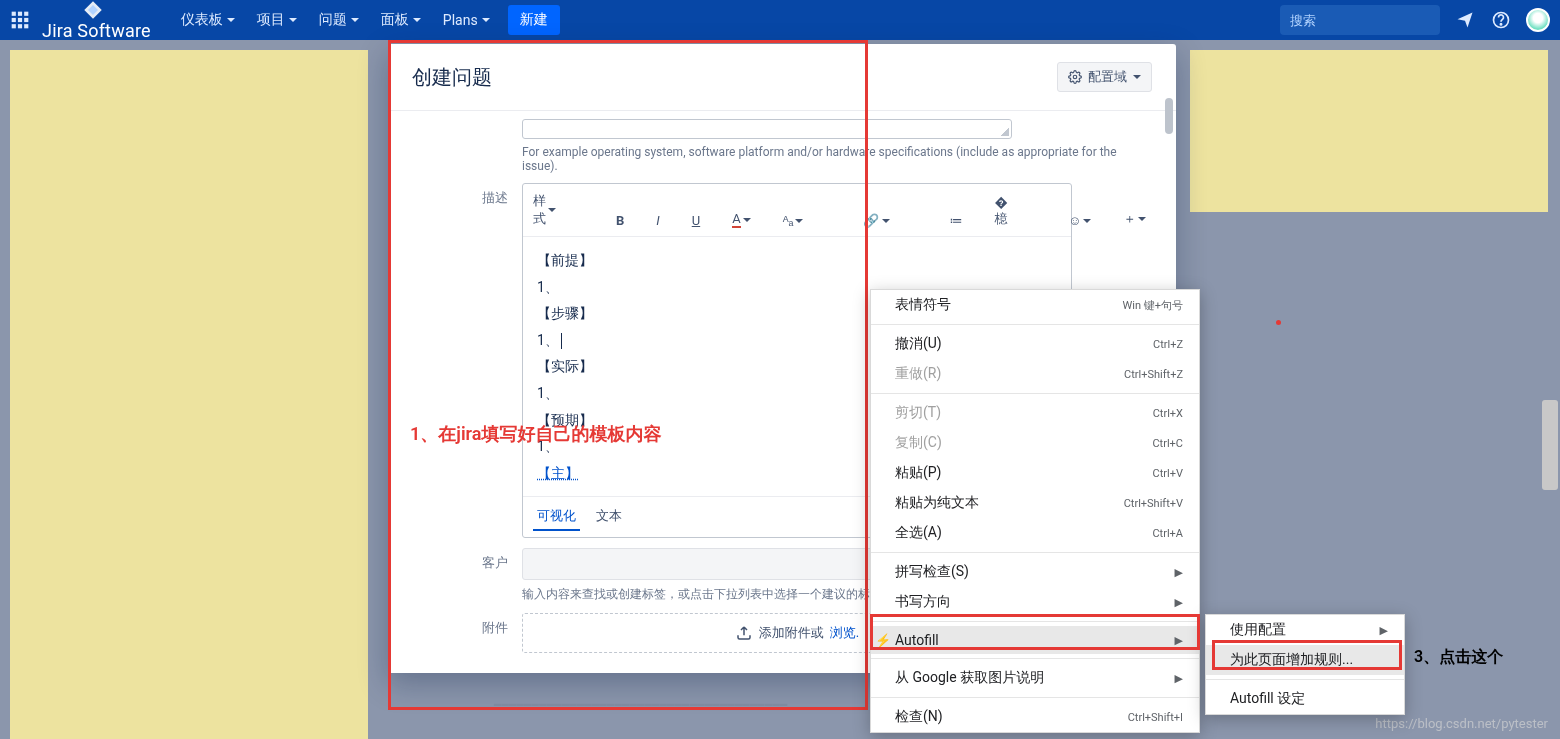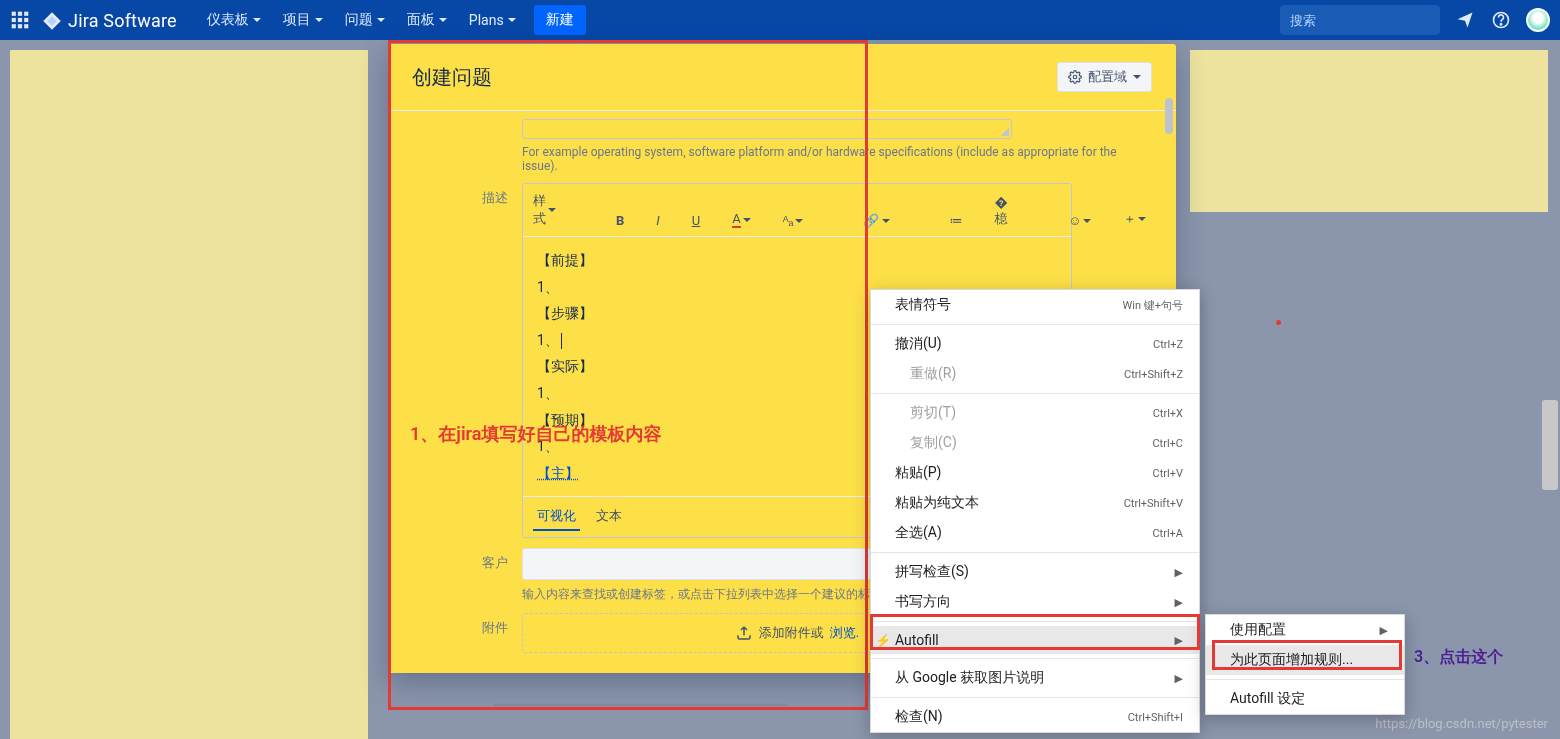--- a/index.html
+++ b/index.html
@@ -1,38 +1,38 @@
 <!DOCTYPE html>
 <html><head>
 <meta charset="utf-8">
 <style>
   * { margin: 0; padding: 0; box-sizing: border-box; font-family: -apple-system, BlinkMacSystemFont, "Segoe UI", Roboto, Arial, sans-serif; }
   body { width: 1560px; height: 739px; background: #8b96ac; overflow: hidden; position: relative; }
 
   
   .topnav { position: absolute; top: 0; left: 0; right: 0; height: 40px; background: #0747A6; display: flex; align-items: center; padding: 0 10px; color: #DEEBFF; font-size: 14px; }
   .apps-icon { width: 20px; height: 20px; margin-right: 12px; color: #DEEBFF; }
-  .logo { display: flex; align-items: flex-end; font-size: 18px; color: #fff; margin-right: 20px; letter-spacing: .2px; }
+  .logo { display: flex; align-items: center; font-size: 18px; color: #fff; margin-right: 20px; letter-spacing: .2px; flex-direction: column; }
   .logo svg { margin-right: 6px; }
   .nav-items { display: flex; gap: 2px; }
   .nav-item { padding: 6px 10px; border-radius: 3px; display: flex; align-items: center; gap: 4px; cursor: pointer; }
   .btn-create { background: #0065FF; color: #fff; padding: 6px 12px; border-radius: 3px; margin-left: 8px; cursor: pointer; }
   .nav-right { margin-left: auto; display: flex; align-items: center; gap: 14px; }
   .search-box { width: 160px; height: 30px; background: #1a5bb5; border-radius: 4px; display: flex; align-items: center; padding: 0 10px; color: #B3D4FF; }
   .search-box input { background: transparent; border: none; outline: none; color: #fff; font-size: 13px; flex: 1; }
   .search-box input::placeholder { color: #B3D4FF; }
   .nav-icon { width: 22px; height: 22px; display: flex; align-items: center; justify-content: center; cursor: pointer; color: #DEEBFF; }
   .avatar { width: 24px; height: 24px; border-radius: 50%; background: radial-gradient(circle at 50% 40%, #fff 30%, #6FE0C2 70%); border: 2px solid #fff; }
 
   
   .yellow-left { position: absolute; left: 10px; top: 50px; width: 358px; height: 689px; background: #EDE39F; }
   .yellow-right { position: absolute; right: 12px; top: 50px; width: 358px; height: 162px; background: #EDE39F; }
 
   
-  .modal { position: absolute; left: 388px; top: 44px; width: 788px; background: #fde047; border-radius: 3px; box-shadow: 0 10px 30px rgba(9,30,66,.3); }
+  .modal { position: absolute; left: 388px; top: 44px; width: 788px; background: #ffffff; border-radius: 3px; box-shadow: 0 10px 30px rgba(9,30,66,.3); }
   .modal-header { display: flex; align-items: center; justify-content: space-between; padding: 18px 24px; border-bottom: 1px solid #ebecf0; }
   .modal-title { font-size: 20px; color: #172B4D; font-weight: 500; }
   .config-btn { background: #F4F5F7; border: 1px solid #dfe1e6; border-radius: 3px; padding: 5px 10px; font-size: 13px; color: #42526E; display: flex; align-items: center; gap: 6px; cursor: pointer; }
   .modal-body { padding: 8px 24px 20px 24px; position: relative; max-height: 640px; overflow-y: auto; }
   .scroll-indicator { position: absolute; right: 3px; top: 54px; width: 8px; height: 36px; background: #bdc3cc; border-radius: 4px; }
 
   .form-row { display: flex; align-items: flex-start; margin-top: 10px; }
   .form-label { width: 110px; text-align: right; padding-right: 14px; font-size: 13px; color: #6B778C; padding-top: 6px; }
   .form-field { flex: 1; }
 
@@ -56,29 +56,29 @@
   .tag-input { width: 550px; height: 32px; background: #F4F5F7; border: 1px solid #dfe1e6; border-radius: 3px; }
   .tag-helper { font-size: 12px; color: #6B778C; margin-top: 6px; }
 
   .attach-box { width: 550px; height: 40px; border: 1px dashed #c1c7d0; border-radius: 3px; display: flex; align-items: center; justify-content: center; gap: 6px; font-size: 13px; color: #42526E; }
   .attach-link { color: #0052CC; }
 
   
   .red-box-1 { position: absolute; left: 388px; top: 40px; width: 480px; height: 670px; border: 3px solid #E53935; pointer-events: none; }
   .annotation-1 { position: absolute; left: 410px; top: 422px; color: #E53935; font-size: 18px; font-weight: 600; }
   .annotation-2 { position: absolute; left: 968px; top: 620px; color: #E53935; font-size: 16px; font-weight: 600; }
-  .annotation-3 { position: absolute; left: 1414px; top: 647px; color: #4c1d95; font-size: 16px; font-weight: 600; }
+  .annotation-3 { position: absolute; left: 1414px; top: 647px; color: #000000; font-size: 16px; font-weight: 600; }
   .red-box-2 { position: absolute; left: 870px; top: 614px; width: 330px; height: 36px; border: 3px solid #E53935; pointer-events: none; z-index: 20; }
   .red-box-3 { position: absolute; left: 1212px; top: 640px; width: 190px; height: 30px; border: 3px solid #E53935; pointer-events: none; z-index: 20; }
   .red-dot { position: absolute; left: 1276px; top: 320px; width: 5px; height: 5px; background: #E53935; border-radius: 50%; }
 
   
   .ctx-menu { position: absolute; background: #fff; box-shadow: 0 4px 16px rgba(0,0,0,.25); font-size: 14px; color: #202124; border: 1px solid #d9d9d9; }
   .ctx-row { display: flex; align-items: center; justify-content: space-between; padding: 6px 16px 6px 24px; position: relative; white-space: nowrap; }
-  .ctx-row.disabled { color: #a0a0a0; margin-left: 15px; }
+  .ctx-row.disabled { color: #a0a0a0; }
   .ctx-row.highlighted { background: #e8e8e8; }
   .ctx-sep { height: 1px; background: #e5e5e5; margin: 4px 0; }
   .ctx-shortcut { color: #5f6368; font-size: 11px; margin-left: 40px; }
   .ctx-arrow { font-size: 11px; color: #5f6368; }
   .ctx-icon { position: absolute; left: 4px; font-size: 13px; }
   .menu1 { left: 870px; top: 289px; width: 330px; z-index: 10; }
   .menu2 { left: 1205px; top: 614px; width: 200px; z-index: 15; }
 
   
   .footer-fade { position: absolute; left: 494px; top: 698px; font-size: 12px; color: #6b778c; opacity: .3; letter-spacing: .3px; }

